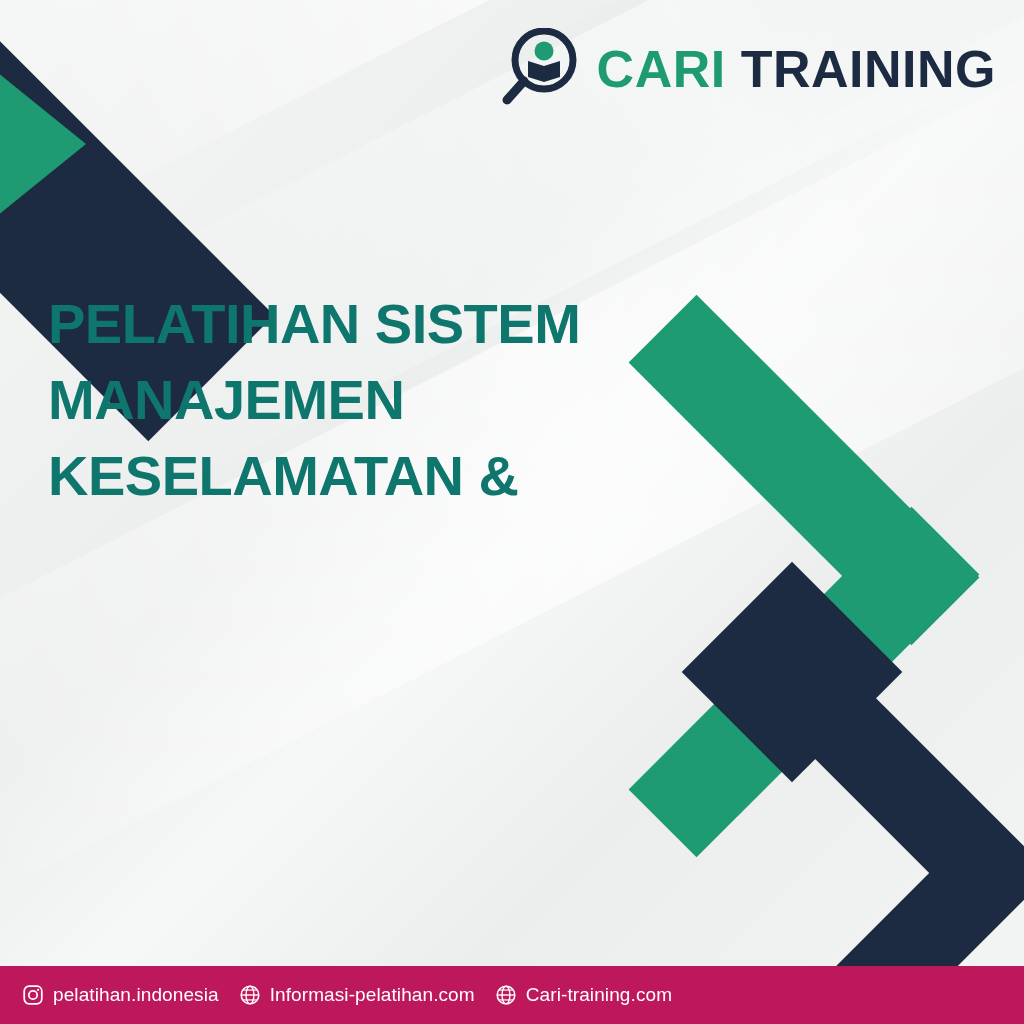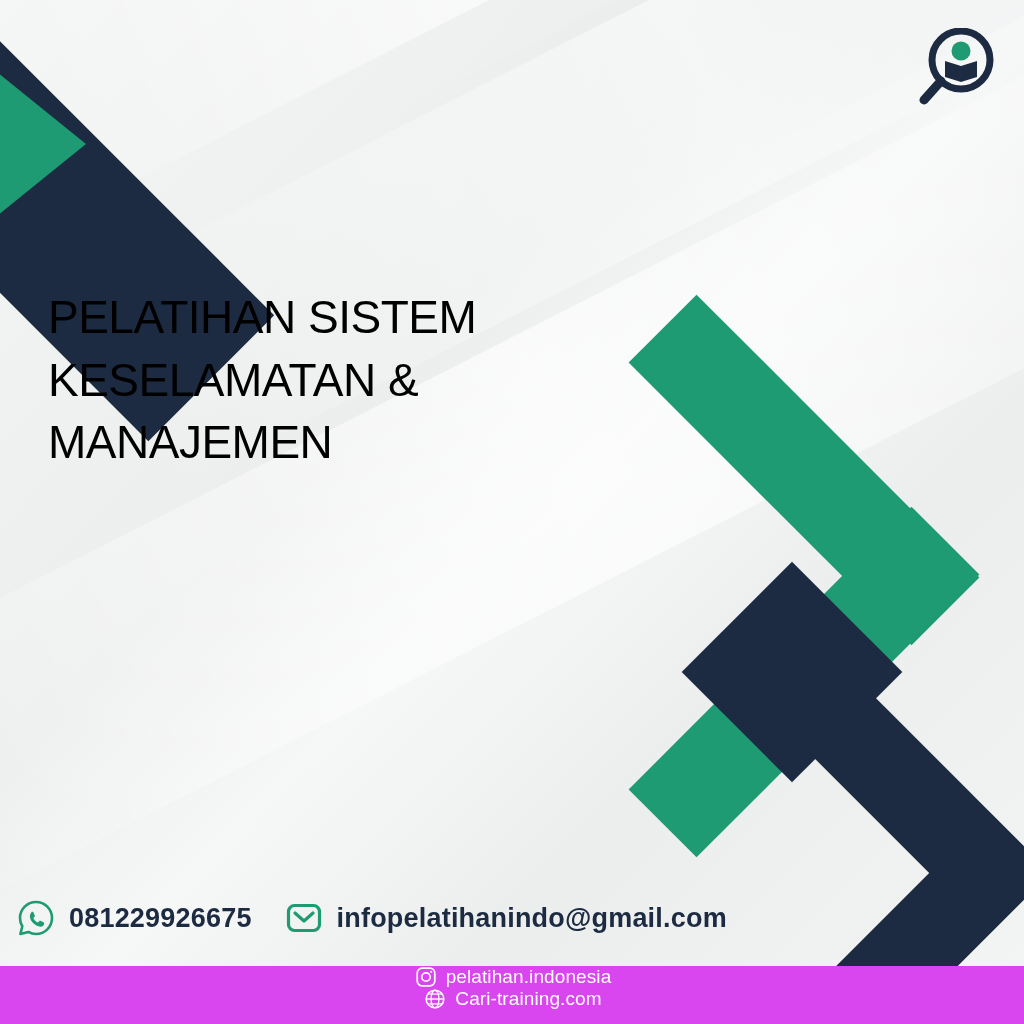--- a/index.html
+++ b/index.html
@@ -164,23 +164,23 @@
   }
   .logo-text .cari { color: #1e9b72; }
   .logo-text .training { color: #1c2b41; }
 
   
   .headline {
     position: absolute;
     left: 48px;
     top: 286px;
     width: 660px;
-    color: #000000;
-    font-size: 46px;
-    font-weight: 400;
+    color: #0f766e;
+    font-size: 56px;
+    font-weight: 700;
     line-height: 1.36;
     letter-spacing: -0.5px;
     text-transform: uppercase;
   }
   .headline .ln { display: block; white-space: nowrap; }
 
   
   .contact {
     position: absolute;
     left: 16px;
@@ -201,26 +201,25 @@
   }
   .ico { display: block; }
 
   
   .footer {
     position: absolute;
     left: 0;
     right: 0;
     bottom: 0;
     height: 58px;
-    background: #d946ef;
+    background: #be185d;
     display: flex;
     align-items: center;
     padding-left: 22px;
     gap: 0;
-    flex-direction: column;
   }
   .footer .f-item {
     display: flex;
     align-items: center;
     gap: 9px;
     margin-right: 20px;
   }
   .footer .f-txt {
     color: #ffffff;
     font-size: 19px;
@@ -258,63 +257,58 @@
   <div class="logo">
     <span>
       <svg class="logo-mark" viewBox="0 0 80 82" xmlns="http://www.w3.org/2000/svg">
         <circle cx="45" cy="32" r="29" fill="none" stroke="#1c2b41" stroke-width="7"></circle>
         <line x1="25" y1="53" x2="8" y2="72" stroke="#1c2b41" stroke-width="9" stroke-linecap="round"></line>
         <circle cx="45" cy="23" r="9.5" fill="#1e9b72"></circle>
         <path d="M45 38 L29 33 L29 49 L45 54 Z" fill="#1c2b41"></path>
         <path d="M45 38 L61 33 L61 49 L45 54 Z" fill="#1c2b41"></path>
       </svg>
     </span>
+    <span class="logo-text">
+      <span class="cari">CARI </span><span class="training">TRAINING</span>
+    </span>
   </div>
 
   <div class="headline">
     <span class="ln">PELATIHAN SISTEM</span>
+    <span class="ln">MANAJEMEN</span>
     <span class="ln">KESELAMATAN &amp;</span>
-    <span class="ln">MANAJEMEN</span>
-  </div>
-
-  <div class="contact">
-    <div class="item">
-      <span>
-        <svg class="ico" width="40" height="40" viewBox="0 0 40 40" xmlns="http://www.w3.org/2000/svg">
-          <path d="M20 4 C11.2 4 4 11.2 4 20 c0 3 0.85 5.85 2.3 8.25 L4.4 36 l8-2.05 A15.9 15.9 0 0 0 20 36 c8.8 0 16-7.2 16-16 S28.8 4 20 4 Z" fill="none" stroke="#1e9b72" stroke-width="2.6" stroke-linejoin="round"></path>
-          <path d="M15.2 13.6 c0.5 0 1 0 1.4 0.05 0.45 0.05 0.7 0.35 0.9 0.9 l1.25 3.05 c0.2 0.5 0.1 0.85 -0.2 1.2 l-0.85 1 c-0.3 0.35 -0.3 0.6 -0.1 0.95 0.85 1.5 2.2 2.8 3.8 3.6 0.4 0.2 0.7 0.15 0.95 -0.15 l1 -1.15 c0.35 -0.4 0.7 -0.45 1.15 -0.25 l2.95 1.35 c0.5 0.25 0.75 0.5 0.75 1 0 2.2 -1.6 3.55 -3.6 3.55 -4.95 0 -10.75 -5.5 -10.75 -10.35 0 -2.1 1.3 -3.75 2.35 -4.75 Z" fill="#1e9b72"></path>
-        </svg>
-      </span>
-      <span class="txt">081229926675</span>
-    </div>
-    <div class="item">
-      <span>
-        <svg class="ico" width="40" height="40" viewBox="0 0 40 40" xmlns="http://www.w3.org/2000/svg">
-          <rect x="4.5" y="7.5" width="31" height="25" rx="6" ry="6" fill="none" stroke="#1e9b72" stroke-width="3.2"></rect>
-          <path d="M11 15 L20 23 L29 15" fill="none" stroke="#1e9b72" stroke-width="3.2" stroke-linecap="round" stroke-linejoin="round"></path>
-        </svg>
-      </span>
-      <span class="txt">infopelatihanindo@gmail.com</span>
-    </div>
-  </div>
+  </div>
+
 
   <div class="footer">
 
     <div class="f-item">
       <span>
         <svg class="ico" width="22" height="22" viewBox="0 0 24 24" xmlns="http://www.w3.org/2000/svg">
           <rect x="2.4" y="2.4" width="19.2" height="19.2" rx="5.4" ry="5.4" fill="none" stroke="#ffffff" stroke-width="1.9"></rect>
           <circle cx="12" cy="12" r="4.6" fill="none" stroke="#ffffff" stroke-width="1.9"></circle>
           <circle cx="17.6" cy="6.4" r="1.25" fill="#ffffff"></circle>
         </svg>
       </span>
       <span class="f-txt">pelatihan.indonesia</span>
     </div>
 
 
+    <div class="f-item">
+      <span>
+        <svg class="ico" width="22" height="22" viewBox="0 0 24 24" xmlns="http://www.w3.org/2000/svg">
+          <circle cx="12" cy="12" r="9.6" fill="none" stroke="#ffffff" stroke-width="1.7"></circle>
+          <ellipse cx="12" cy="12" rx="4.3" ry="9.6" fill="none" stroke="#ffffff" stroke-width="1.5"></ellipse>
+          <line x1="2.4" y1="12" x2="21.6" y2="12" stroke="#ffffff" stroke-width="1.5"></line>
+          <line x1="4" y1="6.6" x2="20" y2="6.6" stroke="#ffffff" stroke-width="1.3"></line>
+          <line x1="4" y1="17.4" x2="20" y2="17.4" stroke="#ffffff" stroke-width="1.3"></line>
+        </svg>
+      </span>
+      <span class="f-txt">Informasi-pelatihan.com</span>
+    </div>
 
     <div class="f-item">
       <span>
         <svg class="ico" width="22" height="22" viewBox="0 0 24 24" xmlns="http://www.w3.org/2000/svg">
           <circle cx="12" cy="12" r="9.6" fill="none" stroke="#ffffff" stroke-width="1.7"></circle>
           <ellipse cx="12" cy="12" rx="4.3" ry="9.6" fill="none" stroke="#ffffff" stroke-width="1.5"></ellipse>
           <line x1="2.4" y1="12" x2="21.6" y2="12" stroke="#ffffff" stroke-width="1.5"></line>
           <line x1="4" y1="6.6" x2="20" y2="6.6" stroke="#ffffff" stroke-width="1.3"></line>
           <line x1="4" y1="17.4" x2="20" y2="17.4" stroke="#ffffff" stroke-width="1.3"></line>
         </svg>

